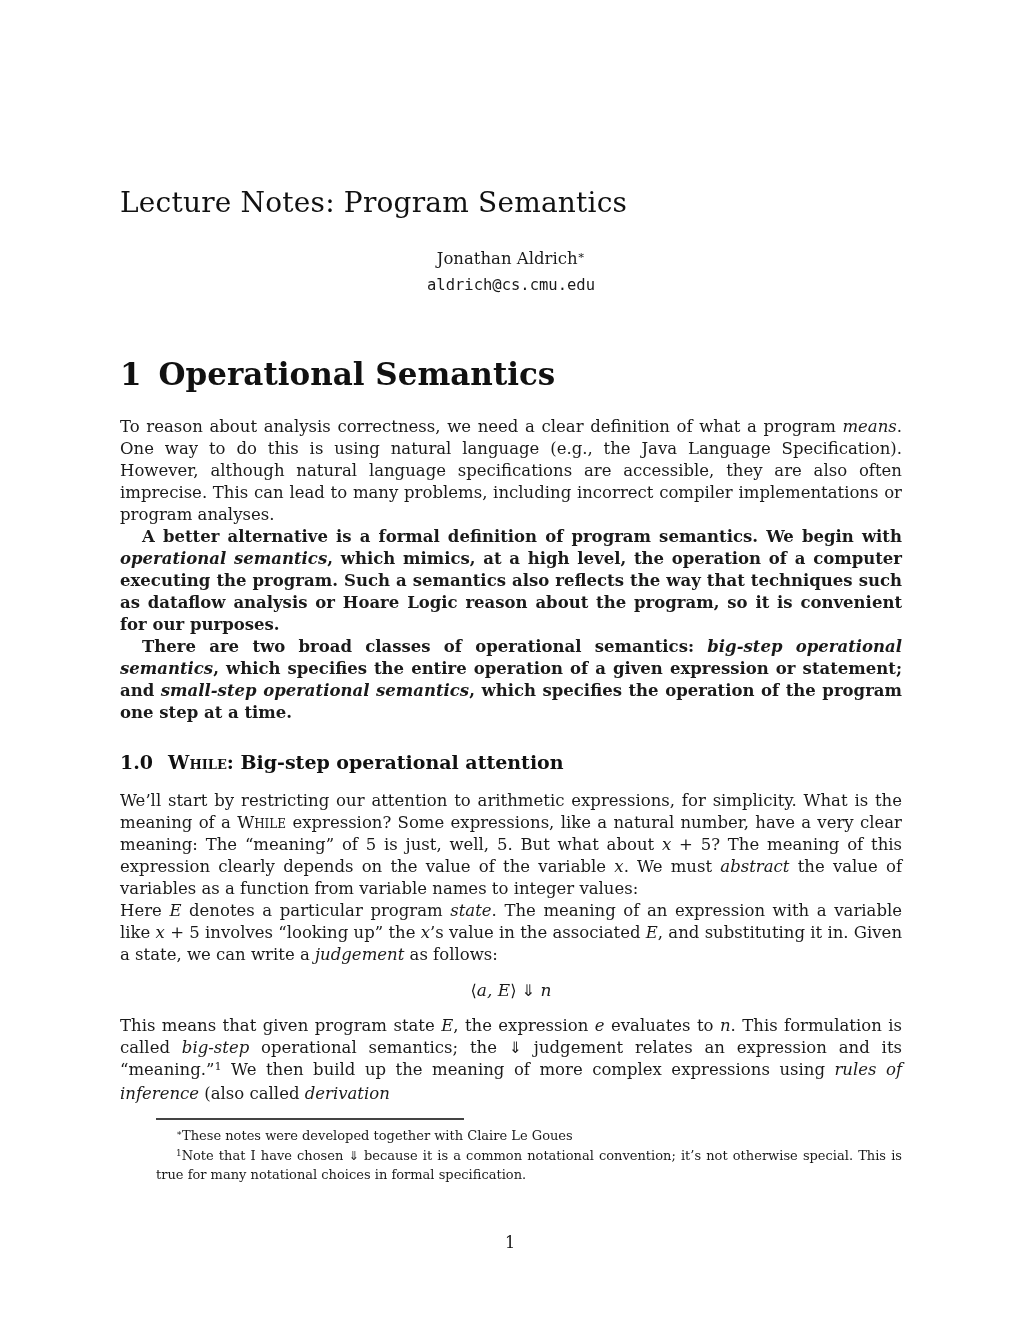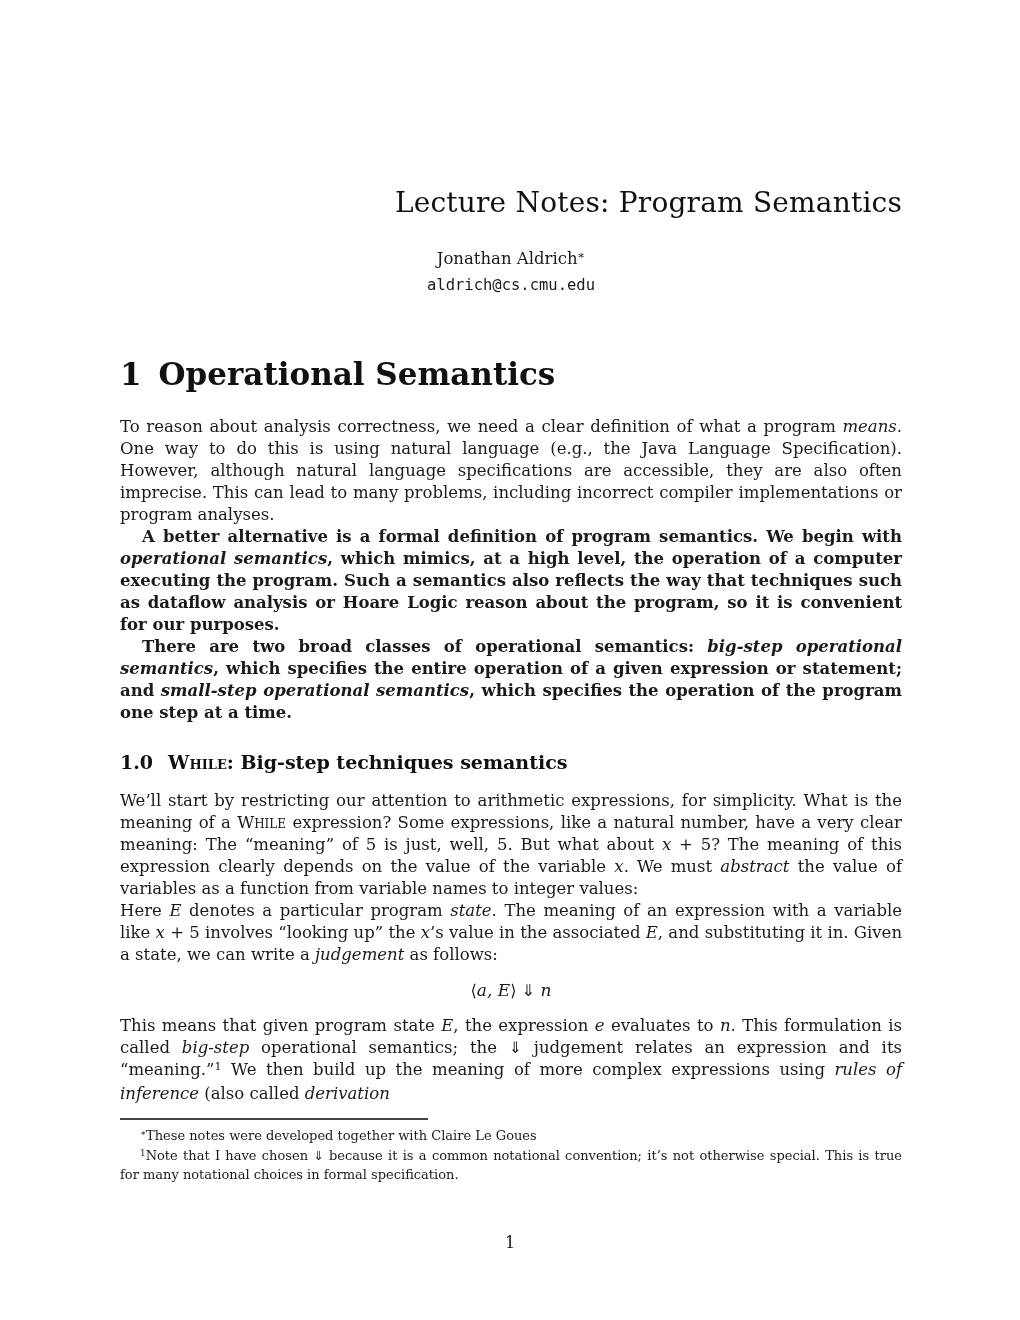--- a/index.html
+++ b/index.html
@@ -18,21 +18,21 @@
   }
   .column {
     position: absolute;
     left: 120px;
     top: 0;
     width: 782px;
   }
   .title {
     margin: 0;
     padding-top: 186px;
-    text-align: right;
+    text-align: left;
     font-size: 28px;
     font-weight: normal;
     color: #111111;
     letter-spacing: 0.2px;
   }
   .authorblock {
     margin-top: 27px;
     text-align: center;
     line-height: 25px;
     font-size: 16.5px;
@@ -73,20 +73,21 @@
     font-size: 17px;
     line-height: 26px;
   }
   .seg-i, .seg-m { font-style: italic; }
   .seg-sc { font-variant: small-caps; }
   .seg-sym { font-family: "DejaVu Sans", sans-serif; font-size: 95%; }
   .footnotes {
     margin-top: 13px;
     font-size: 13px;
     line-height: 17.5px;
+    margin-left: 36px;
   }
   .fnrule {
     width: 308px;
     border-top: 2px solid #444444;
     margin-bottom: 7px;
   }
   .fn { text-align: justify; text-indent: 20px; }
   .pageno {
     position: absolute;
     top: 1233px;
@@ -109,21 +110,21 @@
       <div class="author"><span>Jonathan Aldrich</span><span class="sup">∗</span></div>
       <div class="email">aldrich@cs.cmu.edu</div>
     </div>
 
     <h2 class="section"><span class="secnum">1</span><span>Operational Semantics</span></h2>
 
     <p class="noindent"><span>To reason about analysis correctness, we need a clear definition of what a program </span><span class="seg-i">means</span><span>. One way to do this is using natural language (e.g., the Java Language Specification). However, although natural language specifications are accessible, they are also often imprecise. This can lead to many problems, including incorrect compiler implementations or program analyses.</span></p>
     <p class="indent"><span>A better alternative is a formal definition of program semantics. We begin with </span><span class="seg-i">operational semantics</span><span>, which mimics, at a high level, the operation of a computer executing the program. Such a semantics also reflects the way that techniques such as dataflow analysis or Hoare Logic reason about the program, so it is convenient for our purposes.</span></p>
     <p class="indent"><span>There are two broad classes of operational semantics: </span><span class="seg-i">big-step operational semantics</span><span>, which specifies the entire operation of a given expression or statement; and </span><span class="seg-i">small-step operational semantics</span><span>, which specifies the operation of the program one step at a time.</span></p>
 
-    <h3 class="subsection"><span class="secnum">1.0</span><span><span>W</span><span class="seg-sc">hile</span><span>: Big-step techniques semantics</span></span></h3>
+    <h3 class="subsection"><span class="secnum">1.0</span><span><span>W</span><span class="seg-sc">hile</span><span>: Big-step operational attention</span></span></h3>
 
     <p class="noindent"><span>We’ll start by restricting our attention to arithmetic expressions, for simplicity. What is the meaning of a </span><span>W</span><span class="seg-sc">hile</span><span> expression? Some expressions, like a natural number, have a very clear meaning: The “meaning” of 5 is just, well, 5. But what about </span><span class="seg-m">x</span><span> + 5? The meaning of this expression clearly depends on the value of the variable </span><span class="seg-m">x</span><span>. We must </span><span class="seg-i">abstract</span><span> the value of variables as a function from variable names to integer values:</span></p>
 
 
     <p class="noindent"><span>Here </span><span class="seg-m">E</span><span> denotes a particular program </span><span class="seg-i">state</span><span>. The meaning of an expression with a variable like </span><span class="seg-m">x</span><span> + 5 involves “looking up” the </span><span class="seg-m">x</span><span>’s value in the associated </span><span class="seg-m">E</span><span>, and substituting it in. Given a state, we can write a </span><span class="seg-i">judgement</span><span> as follows:</span></p>
 
     <div class="equation"><span class="seg-sym">⟨</span><span class="seg-m">a, E</span><span class="seg-sym">⟩ </span><span class="seg-sym">⇓</span><span> </span><span class="seg-m">n</span></div>
 
     <p class="noindent"><span>This means that given program state </span><span class="seg-m">E</span><span>, the expression </span><span class="seg-m">e</span><span> evaluates to </span><span class="seg-m">n</span><span>. This formulation is called </span><span class="seg-i">big-step</span><span> operational semantics; the </span><span class="seg-sym">⇓</span><span> judgement relates an expression and its “meaning.”</span><span class="seg-sup">1</span><span> We then build up the meaning of more complex expressions using </span><span class="seg-i">rules of inference</span><span> (also called </span><span class="seg-i">derivation</span></p>
 

